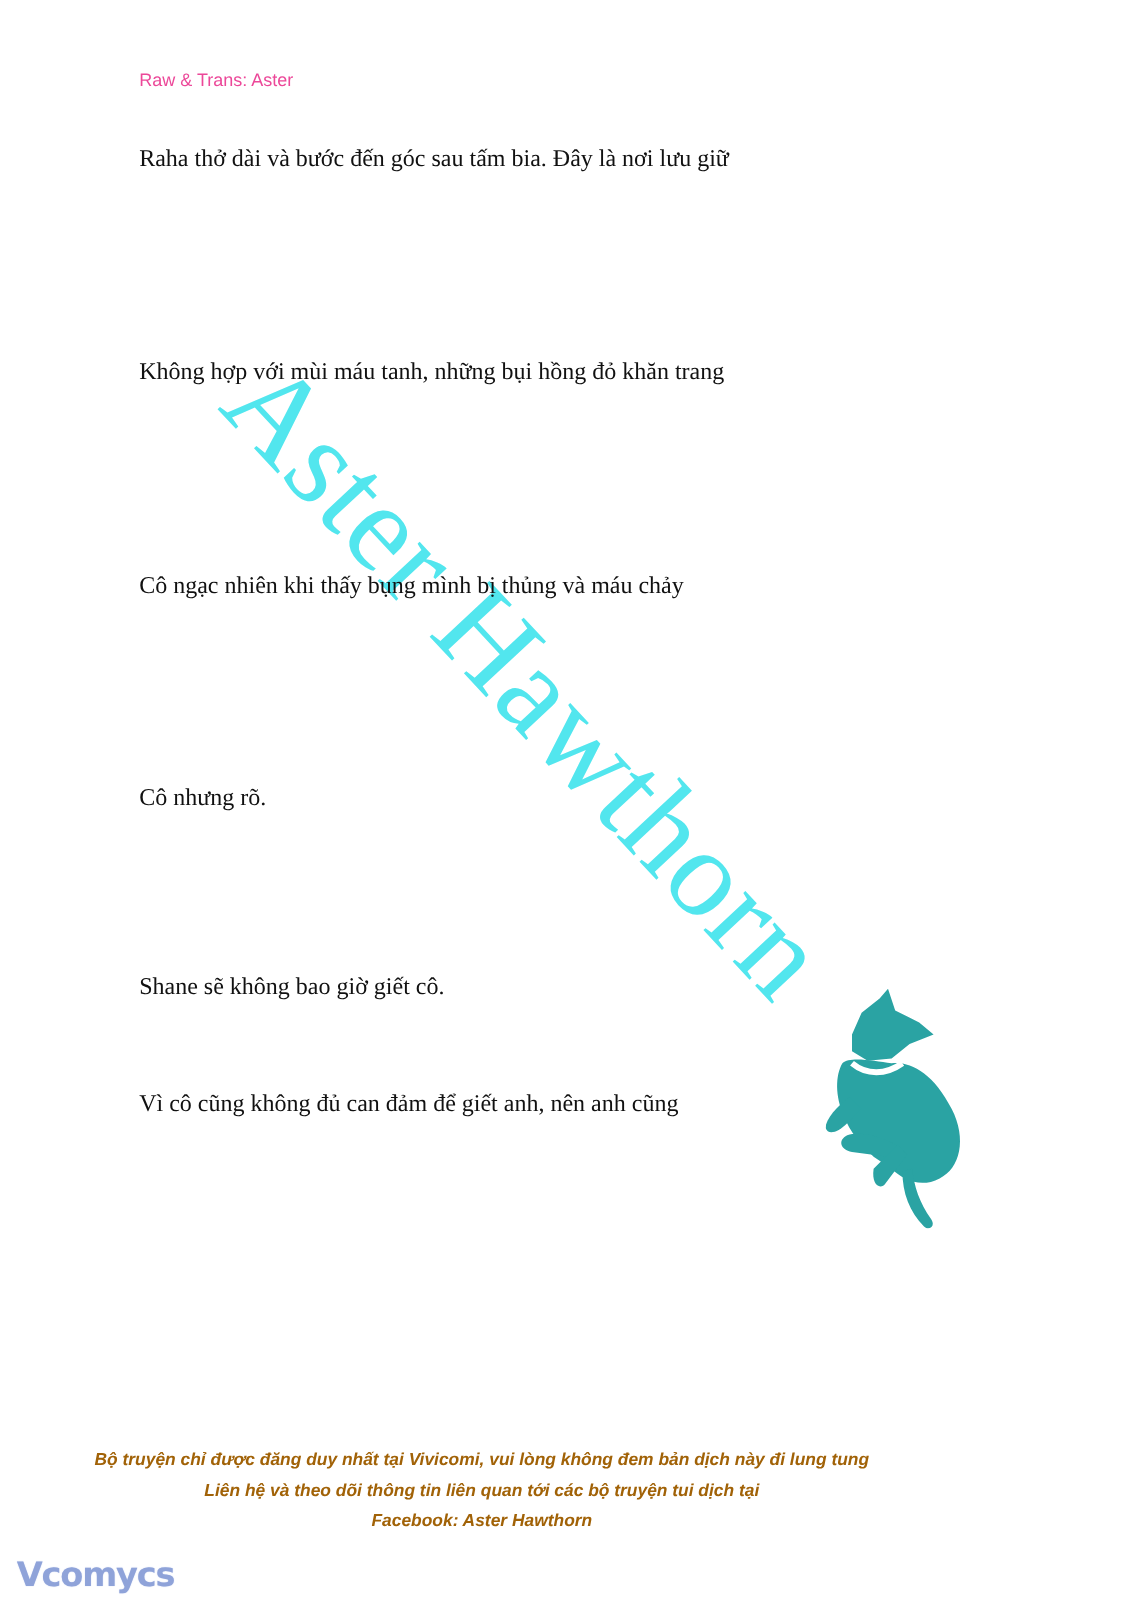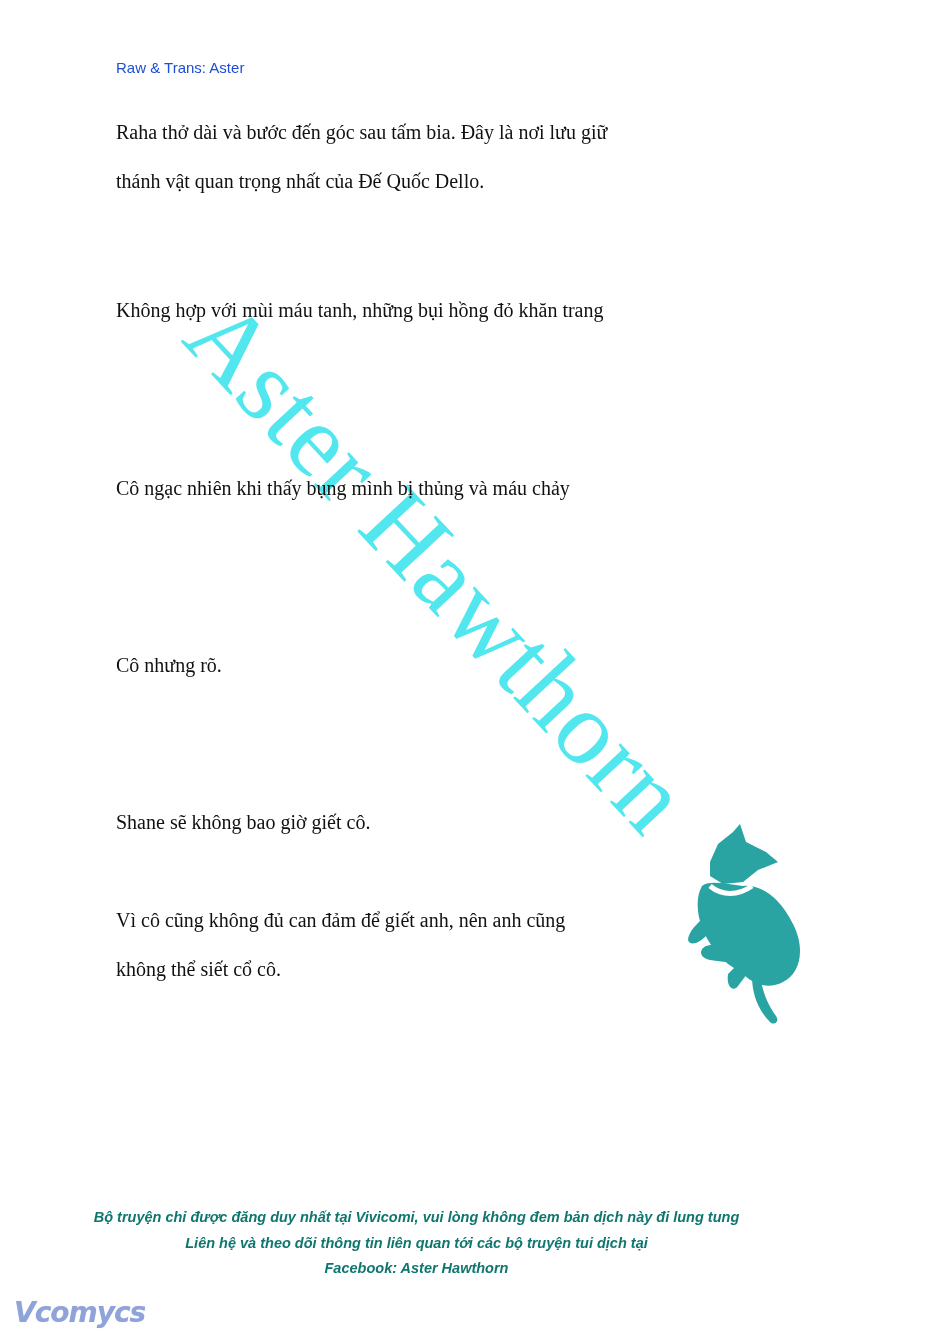--- a/index.html
+++ b/index.html
@@ -1,72 +1,70 @@
 <!DOCTYPE html>
 <html><head>
 <meta charset="utf-8">
 <style>
   html, body { margin: 0; padding: 0; }
   body {
     width: 950px; height: 1343px; background: #ffffff; position: relative; overflow: hidden;
   }
   .header {
     position: absolute; left: 116px; top: 59px;
-    font-family: "Liberation Sans", sans-serif; font-size: 15px; color: #1d4ed8;
+    font-family: "Liberation Sans", sans-serif; font-size: 15px; color: #ec4899;
   }
   .para {
     position: absolute; left: 116px;
     font-family: "Liberation Serif", serif; font-size: 20px; color: #111;
     line-height: 49px; white-space: nowrap; z-index: 2;
   }
   .watermark {
     position: absolute; left: 85px; top: 535px;
     font-family: "Liberation Serif", serif; font-size: 104px; color: #52e6ee;
     transform: rotate(47deg); transform-origin: center center;
     white-space: nowrap; z-index: 1; width: 760px; letter-spacing: 1px;
   }
   .cat { position: absolute; left: 688px; top: 824px; width: 120px; height: 200px; z-index: 3; }
   .footer {
-    position: absolute; left: 16px; width: 801px; text-align: center;
+    position: absolute; left: 1px; width: 801px; text-align: center;
     font-family: "Liberation Sans", sans-serif; font-style: italic; font-weight: bold;
-    font-size: 14.5px; color: #0f766e; z-index: 2;
+    font-size: 14.5px; color: #a16207; z-index: 2;
   }
   .logo {
     position: absolute; left: 14px; top: 1296px;
-    font-family: "DejaVu Sans", sans-serif; font-style: italic; font-weight: bold;
+    font-family: "DejaVu Sans", sans-serif; font-weight: bold;
     font-size: 28px; color: #8fa3d9; letter-spacing: -1px;
     text-shadow: 0 0 1px #c9d3f0;
   }
 </style>
 </head>
 <body>
 
 <div class="header">Raw &amp; Trans: Aster</div>
 
 <div class="watermark">Aster Hawthorn</div>
 
 <div class="para" style="top:108px">
   <div>Raha thở dài và bước đến góc sau tấm bia. Đây là nơi lưu giữ</div>
-  <div>thánh vật quan trọng nhất của Đế Quốc Dello.</div>
 </div>
 <div class="para" style="top:286px">
   <div>Không hợp với mùi máu tanh, những bụi hồng đỏ khăn trang</div>
 </div>
 <div class="para" style="top:464px">
   <div>Cô ngạc nhiên khi thấy bụng mình bị thủng và máu chảy</div>
 </div>
 <div class="para" style="top:641px">
   <div>Cô nhưng rõ.</div>
 </div>
 <div class="para" style="top:798px">
   <div>Shane sẽ không bao giờ giết cô.</div>
 </div>
 <div class="para" style="top:896px">
   <div>Vì cô cũng không đủ can đảm để giết anh, nên anh cũng</div>
-  <div>không thể siết cổ cô.</div>
 </div>
 <div class="para" style="top:1073px">
 </div>
 
 <svg class="cat" viewBox="0 0 120 200">
   <g fill="#2aa3a3">
 
     <path d="M22 38 L30 20 L45 8 L52 0 L58 18 L78 28 L90 38 L70 46 L55 58 L35 60 L22 52 Z"></path>
 
     <path d="M14 62 C20 56 40 60 55 62 C70 60 90 70 105 100 C118 125 112 150 95 158 C80 166 65 160 55 150 L40 140 C30 130 20 120 15 105 C8 90 8 72 14 62 Z"></path>

